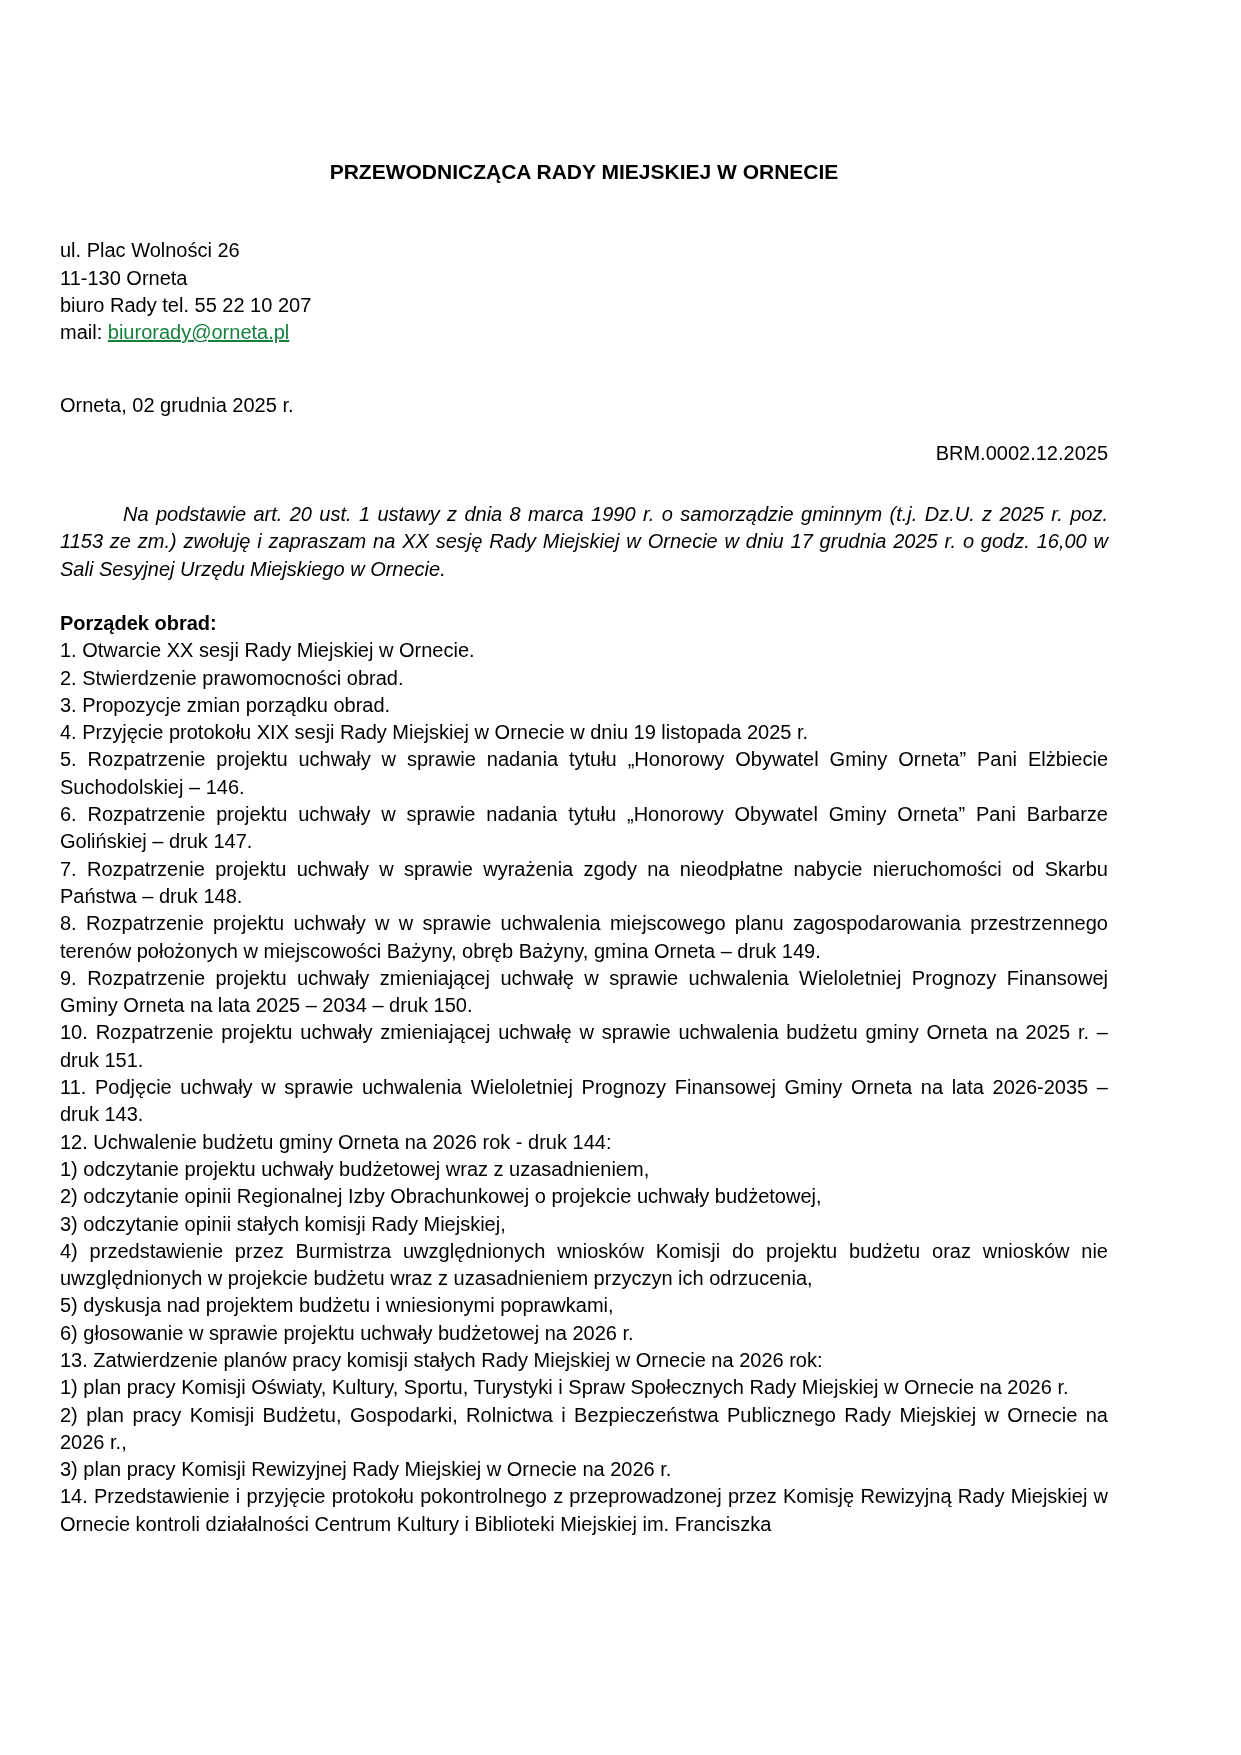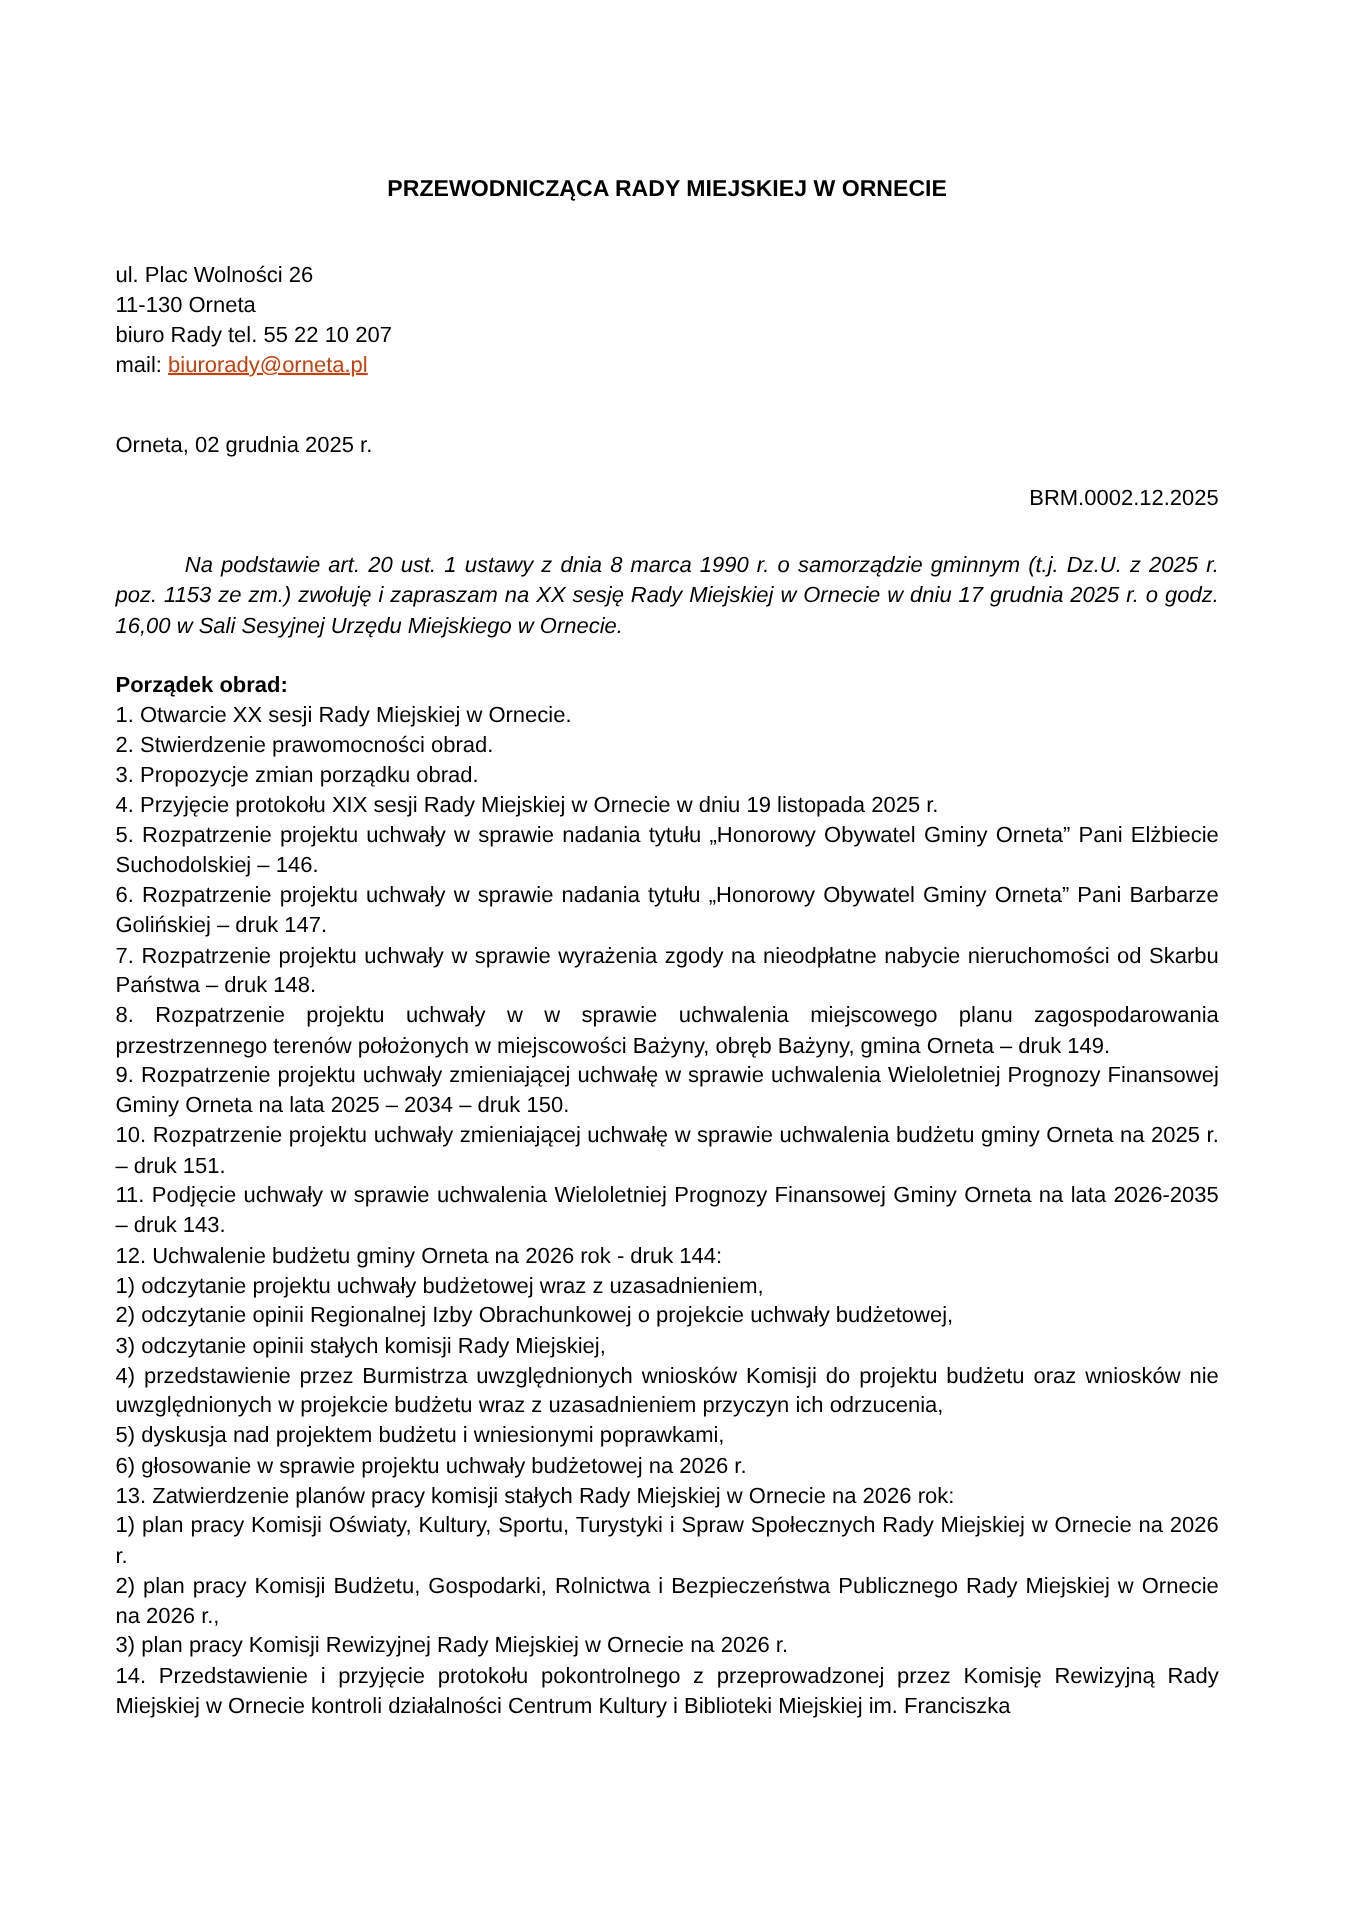--- a/index.html
+++ b/index.html
@@ -6,21 +6,21 @@
     margin: 0;
     padding: 0;
     background: #ffffff;
   }
   .page {
     width: 1241px;
     min-height: 1755px;
     margin: 0 auto;
     background: #ffffff;
     box-sizing: border-box;
-    padding: 158px 133px 60px 105px;
+    padding: 158px 133px 60px 60px;
     font-family: "Liberation Sans", sans-serif;
     font-size: 20px;
     line-height: 27.3px;
     color: #000000;
   }
   .doc-title {
     text-align: center;
     font-weight: bold;
     font-size: 21px;
     margin: 0;
@@ -29,21 +29,21 @@
     display: flex;
     justify-content: space-between;
     margin-top: 52px;
     flex-direction: column;
   }
   .header-col-left, .header-col-right {
     display: block;
   }
   .header-line { margin: 0; }
   a.mail-link {
-    color: #c2410c;
+    color: #15803d;
     text-decoration: underline;
     cursor: pointer;
   }
   .dateline {
     text-align: left;
     margin-top: 46px;
   }
   .reference {
     text-align: right;
     margin: 0;

